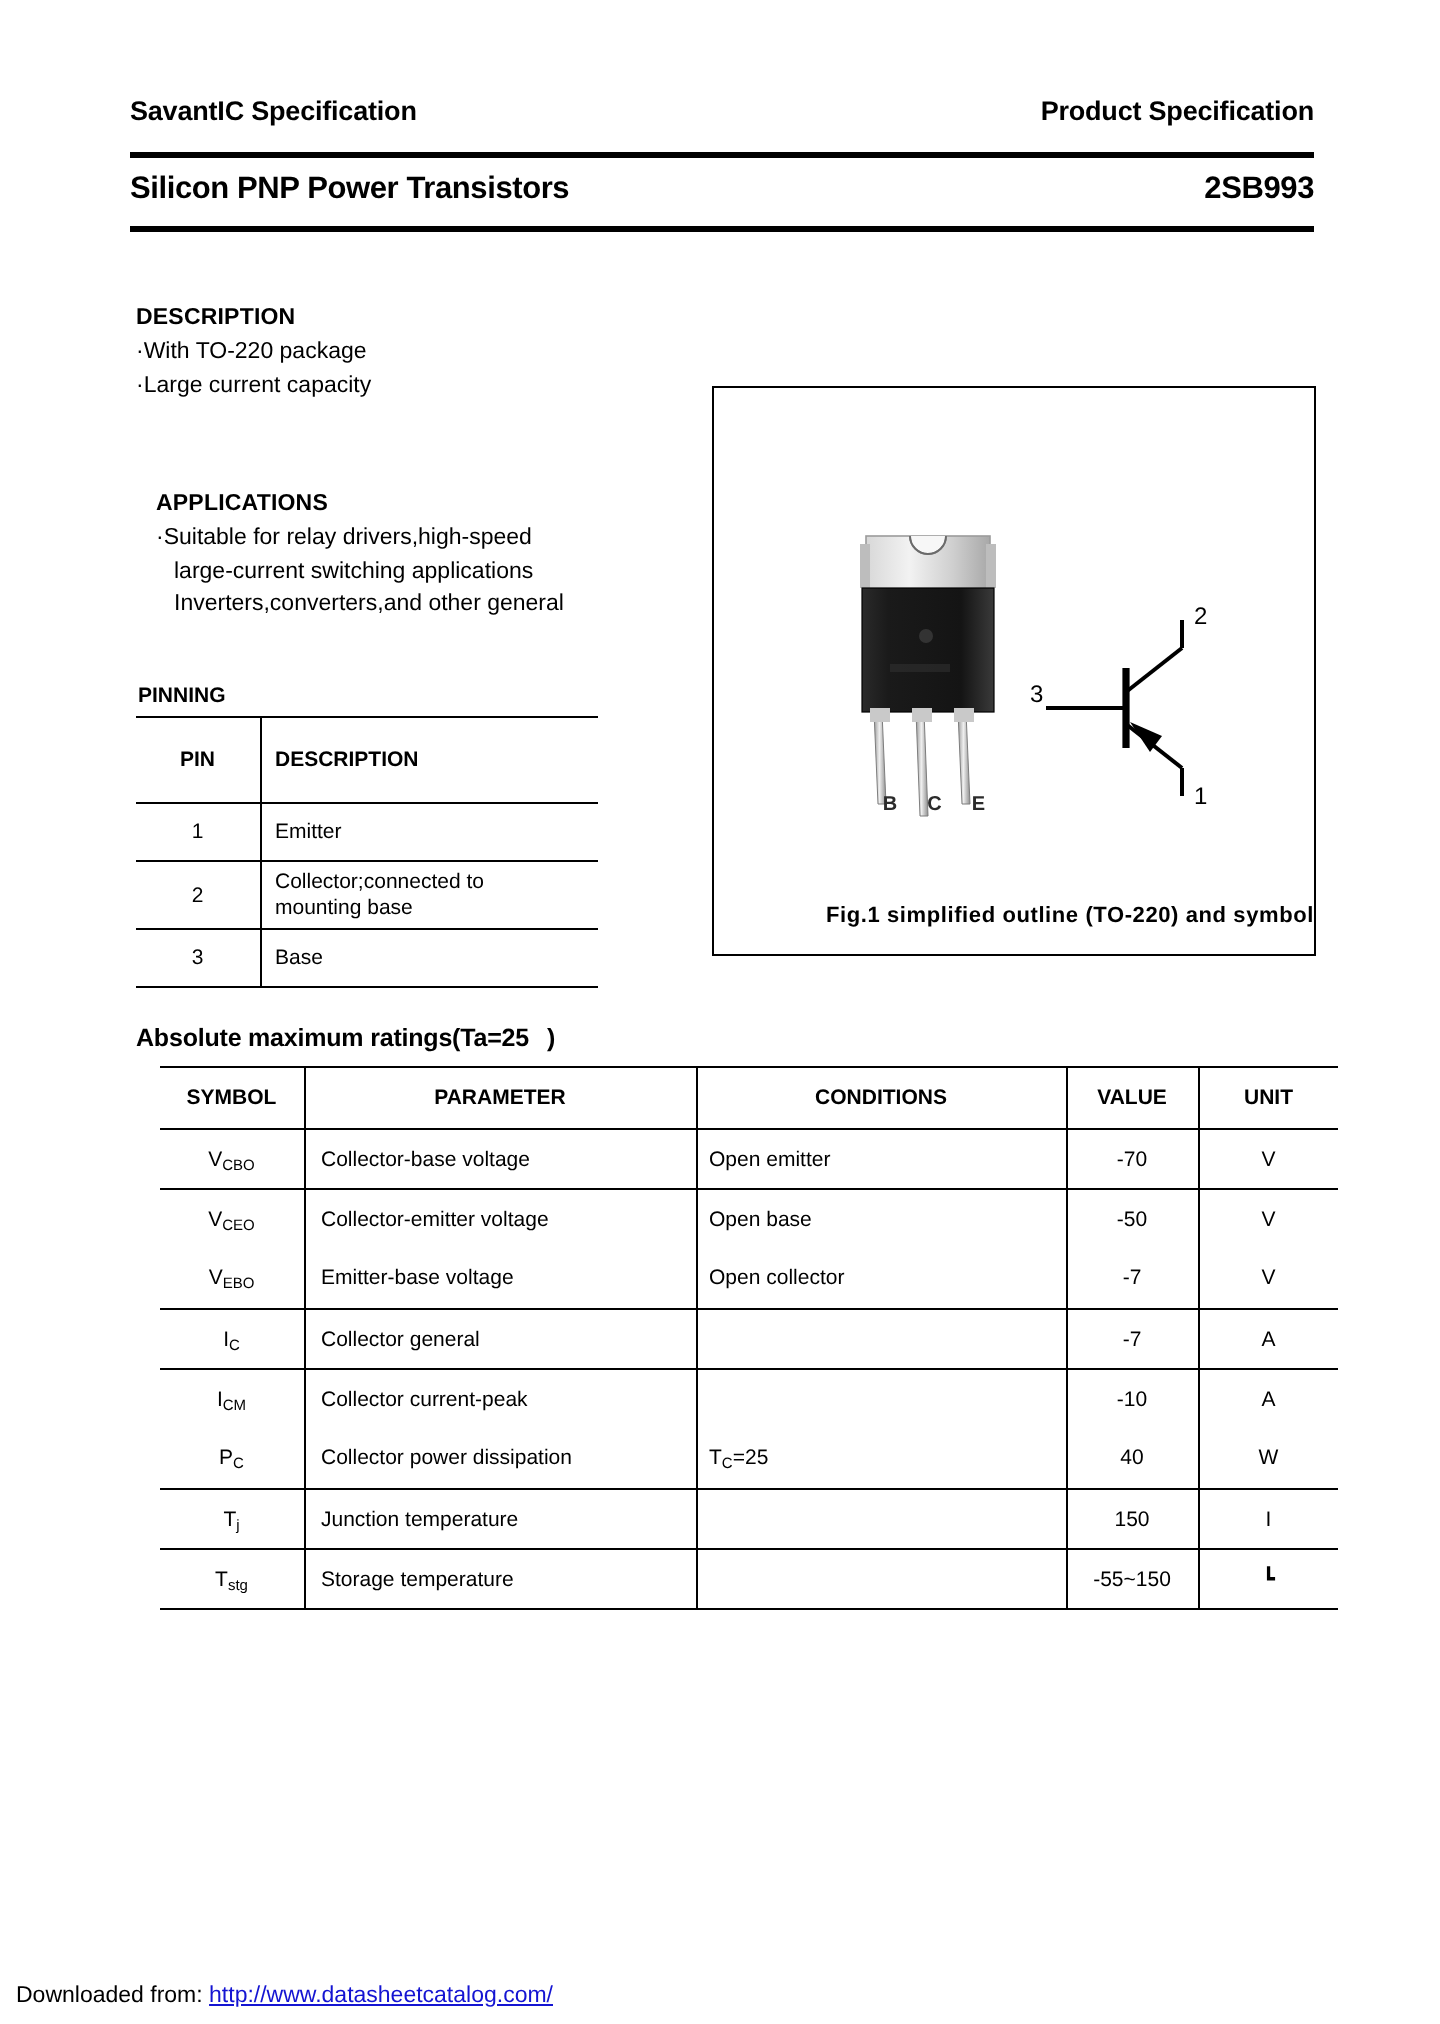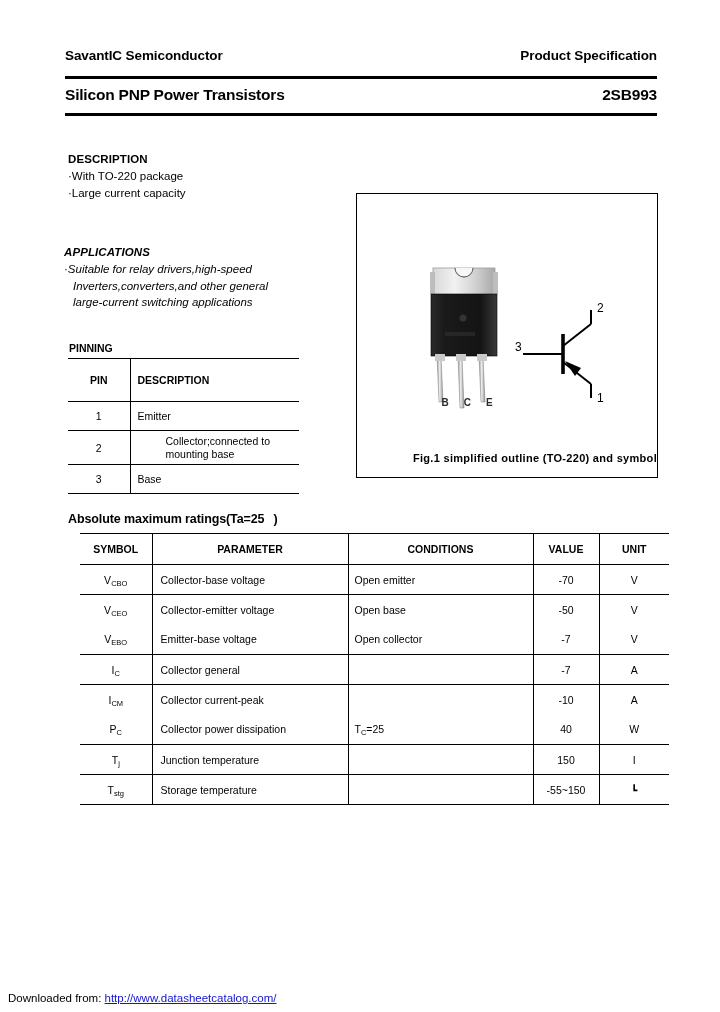--- a/index.html
+++ b/index.html
@@ -44,21 +44,21 @@
   
   .desc-block { position: absolute; left: 68px; top: 153px; width: 270px; }
   .sec-head {
     font-size: 11.5px; font-weight: bold; letter-spacing: 0.1px;
     margin-bottom: 3px;
   }
   .bullet-line {
     font-size: 11.5px; line-height: 16.5px; white-space: nowrap;
   }
   .indent-1 { padding-left: 9px; }
-  .apps-block { position: absolute; left: 64px; top: 246px; width: 290px; font-style: italic; }
+  .apps-block { position: absolute; left: 78px; top: 246px; width: 290px; }
 
   
   .pinning-label {
     position: absolute; left: 69px; top: 342px;
     font-size: 10.5px; font-weight: bold;
   }
   table.pin-tbl {
     position: absolute; left: 68px; top: 358px;
     width: 231px;
     border-collapse: collapse;
@@ -72,21 +72,21 @@
   table.pin-tbl th.c1, table.pin-tbl td.c1 {
     width: 62px; text-align: center;
     border-right: 1.3px solid #000;
   }
   table.pin-tbl th.c2, table.pin-tbl td.c2 {
     text-align: left; padding-left: 7px;
   }
   table.pin-tbl th { font-weight: bold; height: 43px; }
   table.pin-tbl td { height: 29px; }
   table.pin-tbl td.tall { height: 34px; line-height: 12.5px; }
-  .pin-two-line { display:block;margin-left:28px; }
+  .pin-two-line { display:block; }
 
   
   .fig-box {
     position: absolute;
     left: 356px; top: 193px; width: 302px; height: 285px;
     border: 1.6px solid #000;
     background: #fff;
   }
   .fig-caption {
     position: absolute; left: 0; right: 0; bottom: 13px;
@@ -155,42 +155,42 @@
   }
   .footer .lbl { color: #000; }
   .footer .url { color: #1414d2; }
 </style>
 </head>
 <body>
 
 <div class="page">
 
   <div class="hdr-row">
-    <div class="hdr-left">SavantIC Semiconductor</div>
+    <div class="hdr-left">SavantIC Specification</div>
     <div class="hdr-right">Product Specification</div>
   </div>
   <div class="rule-thick rule-1"></div>
 
   <div class="title-row">
     <div class="title-left">Silicon PNP Power Transistors</div>
     <div class="title-right">2SB993</div>
   </div>
   <div class="rule-thick rule-2"></div>
 
   <div class="desc-block">
     <div class="sec-head">DESCRIPTION</div>
     <div class="bullet-line">·With TO-220 package</div>
     <div class="bullet-line">·Large current capacity</div>
   </div>
 
   <div class="apps-block">
     <div class="sec-head">APPLICATIONS</div>
     <div class="bullet-line">·Suitable for relay drivers,high-speed</div>
+    <div class="bullet-line indent-1">large-current switching applications</div>
     <div class="bullet-line indent-1">Inverters,converters,and other general</div>
-    <div class="bullet-line indent-1">large-current switching applications</div>
   </div>
 
   <div class="pinning-label">PINNING</div>
   <table class="pin-tbl">
     <tbody>
         <tr>
       <th class="c1">PIN</th>
       <th class="c2">DESCRIPTION</th>
     </tr>
     <tr>

